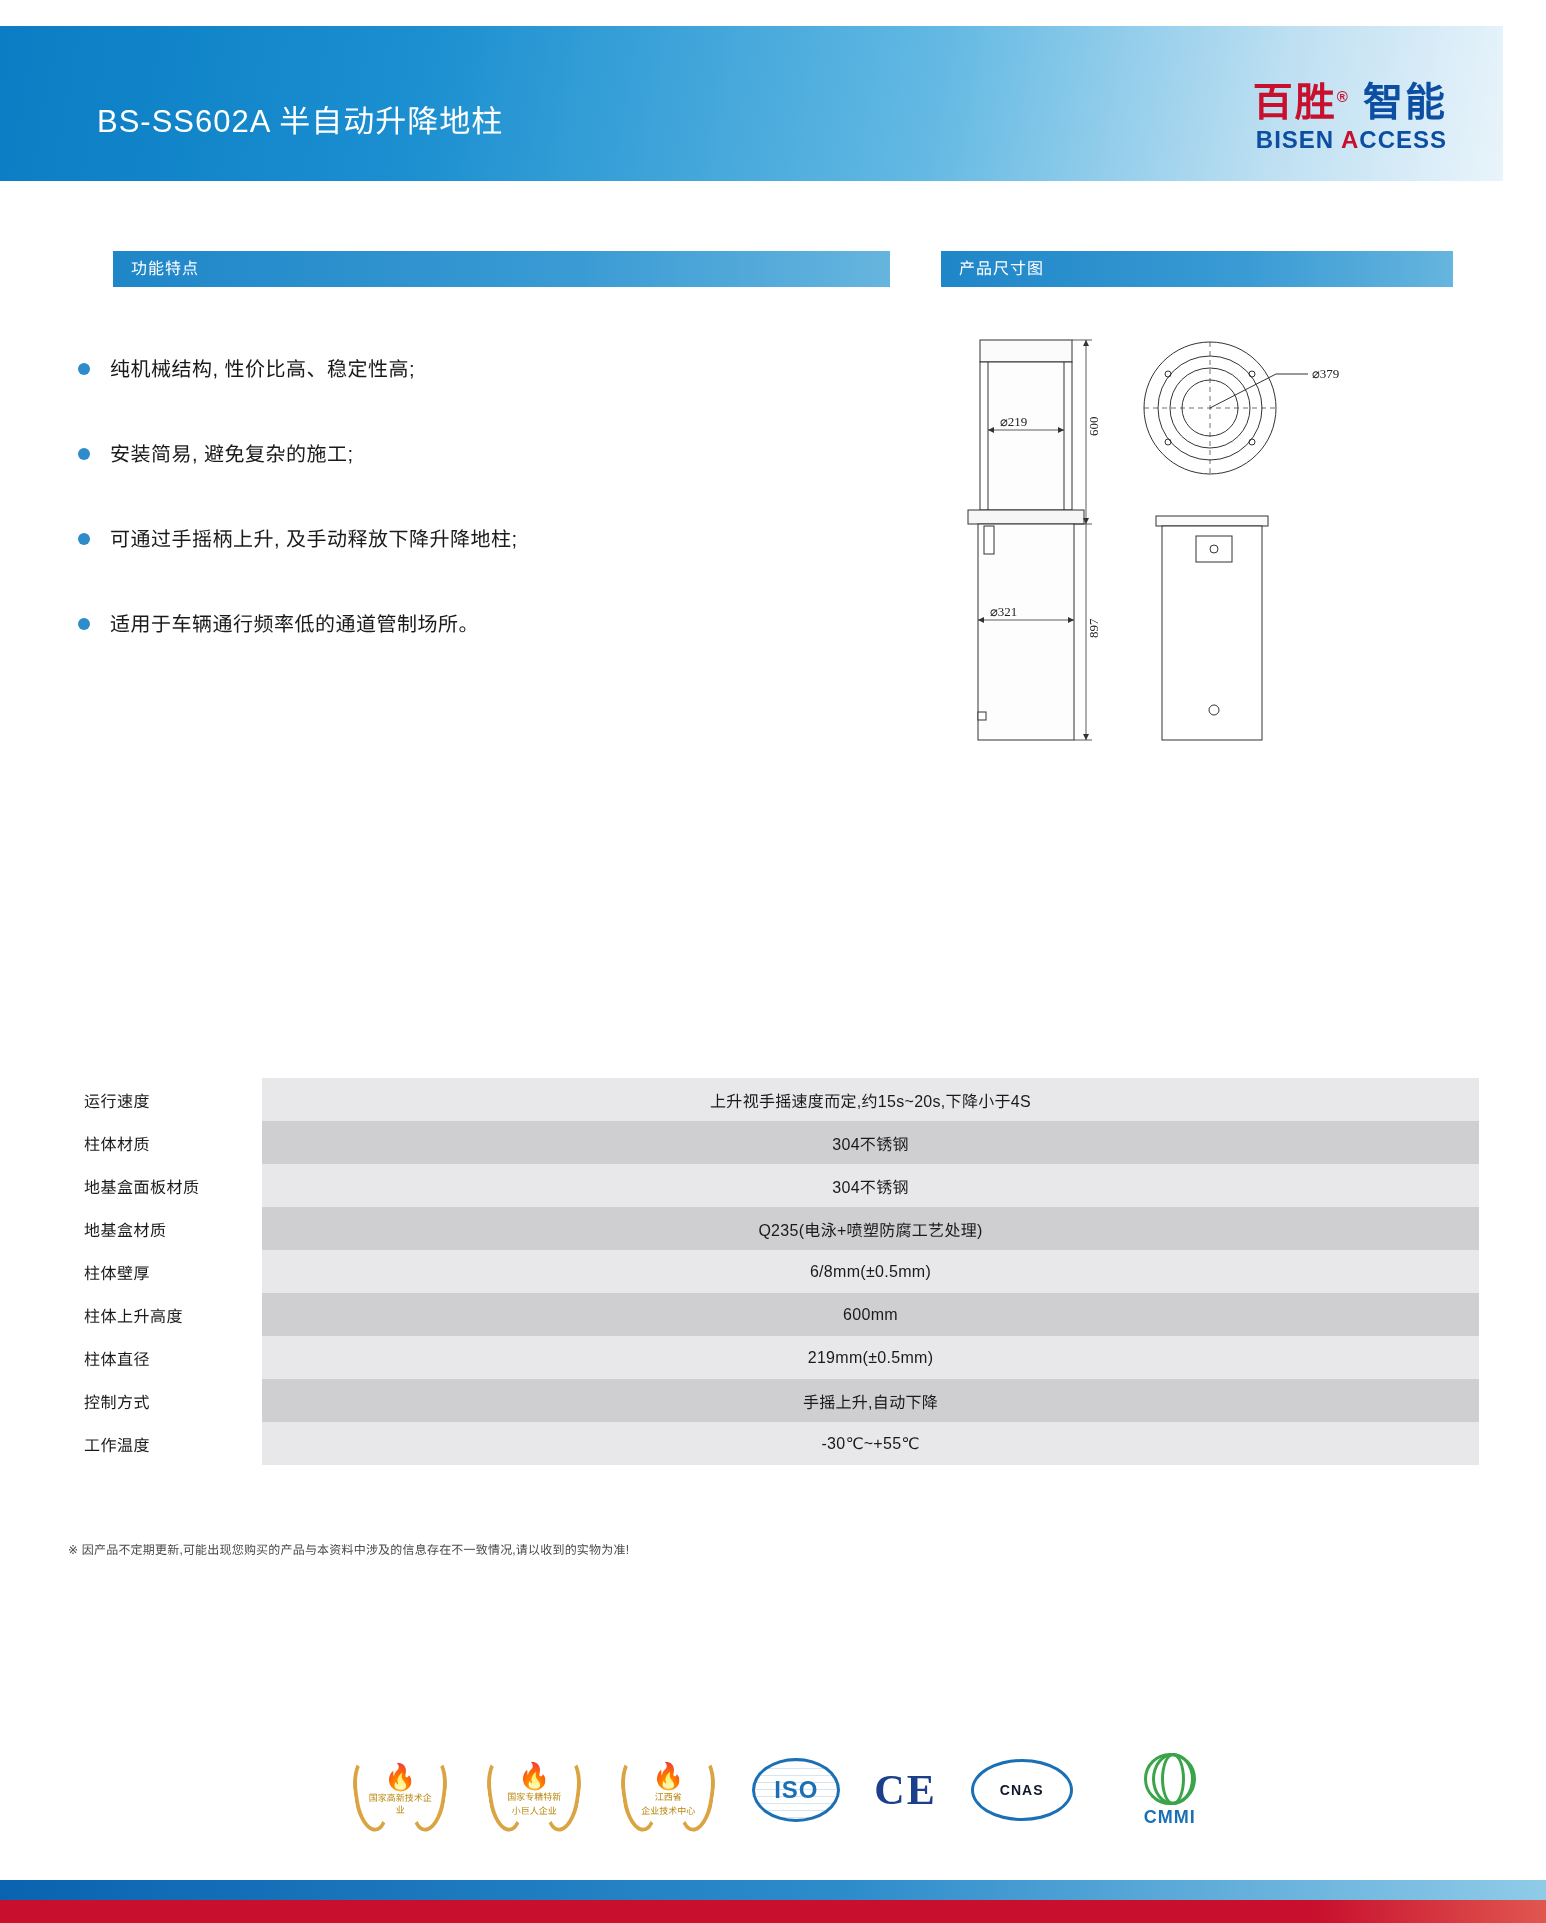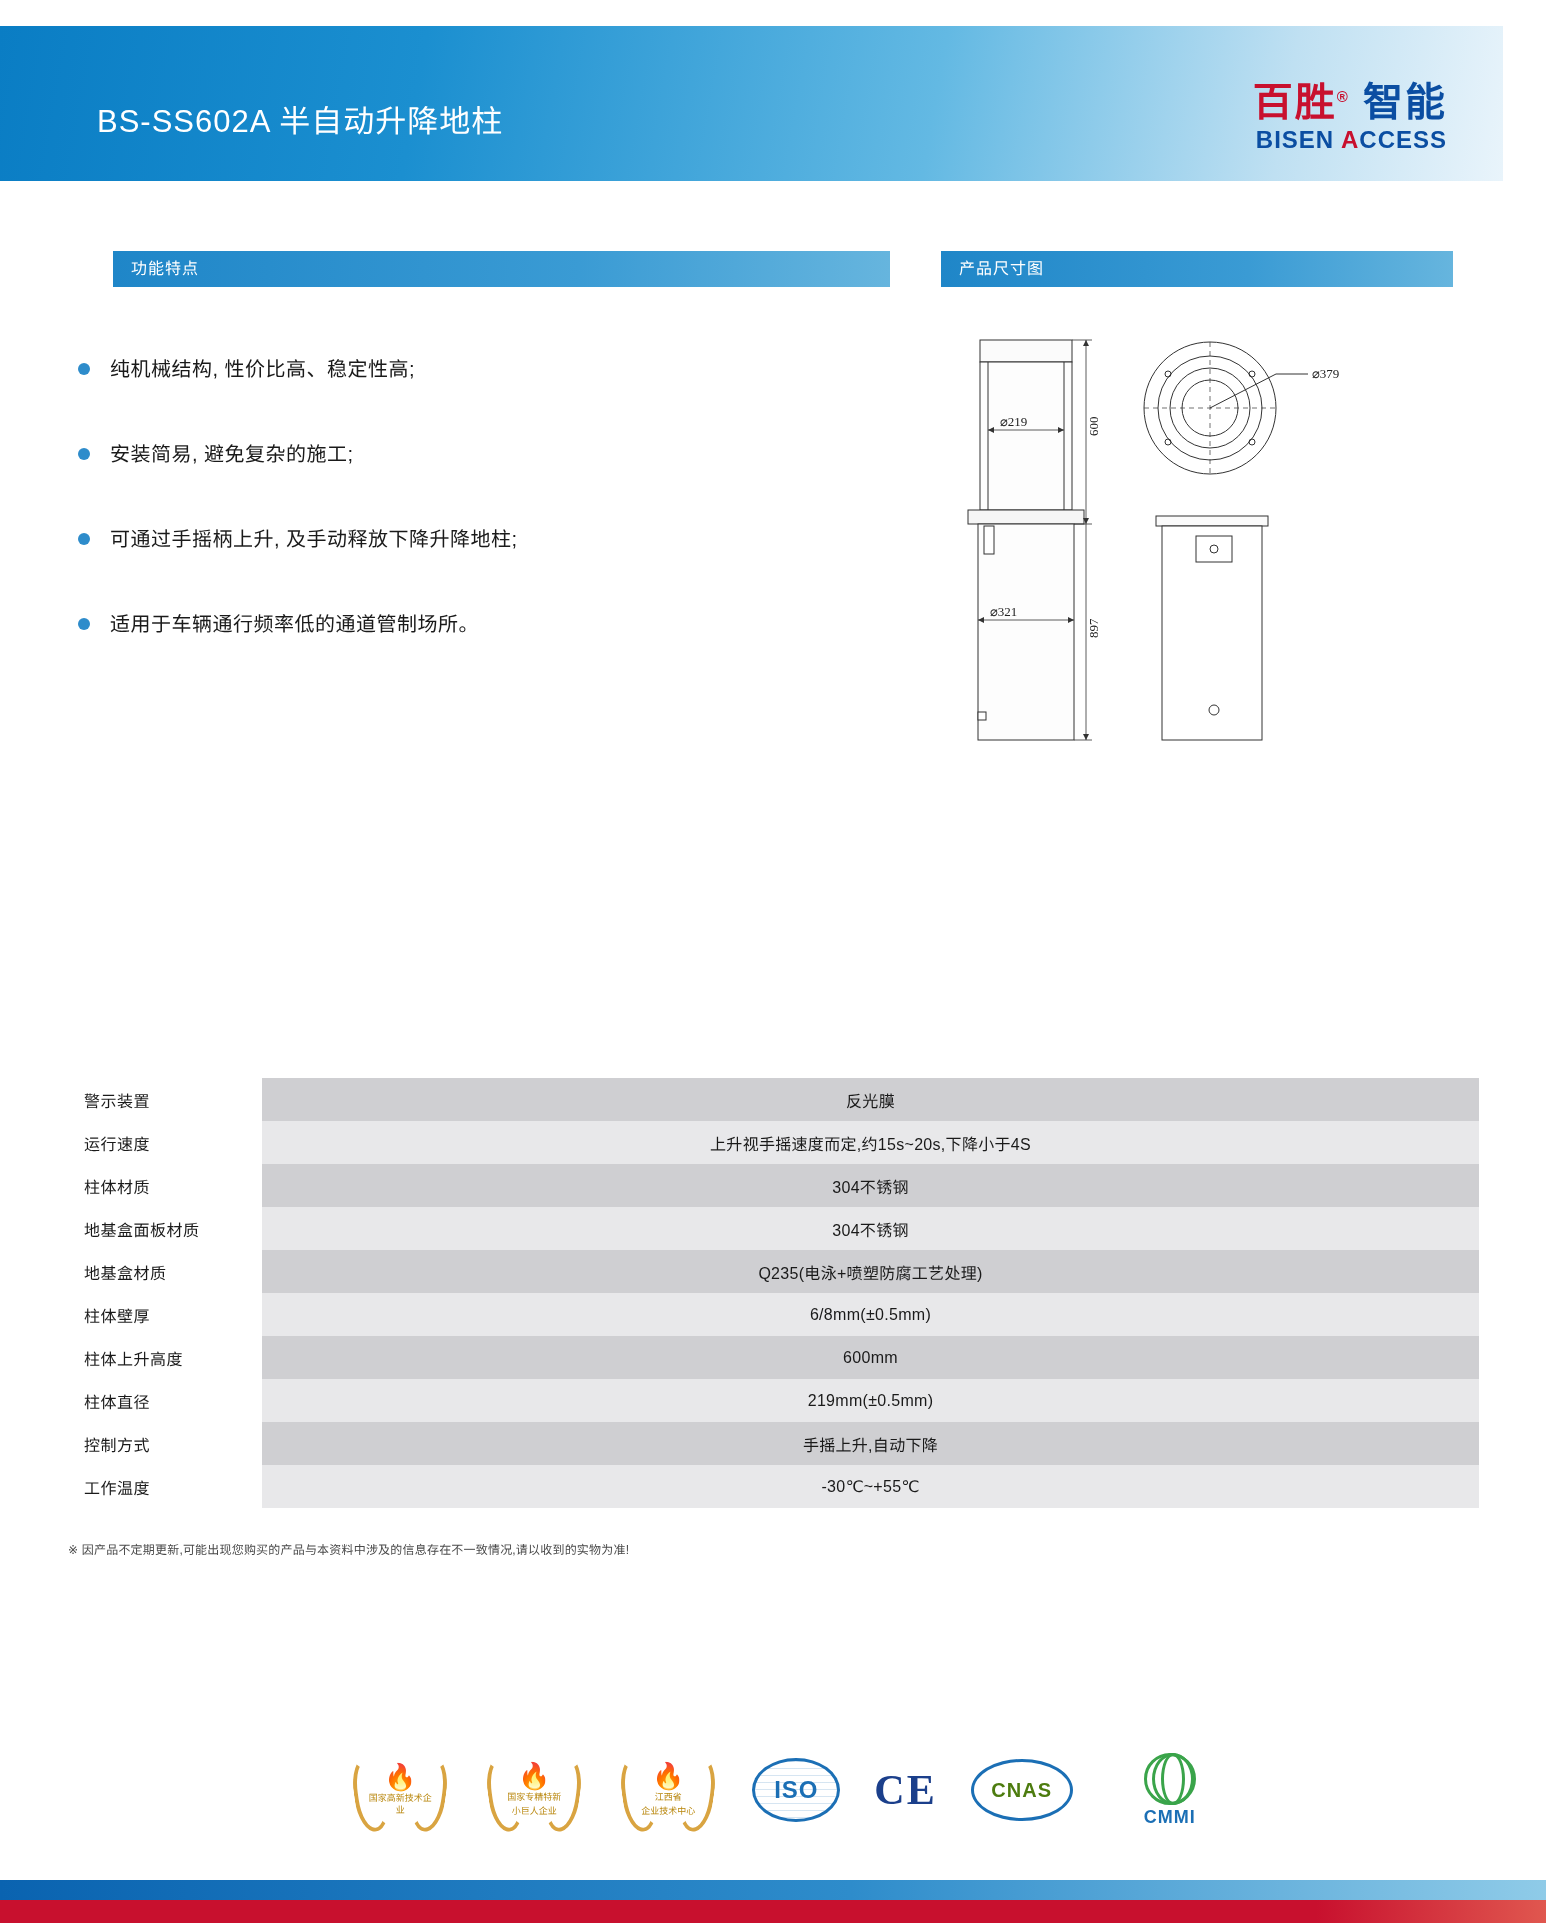--- a/index.html
+++ b/index.html
@@ -248,22 +248,22 @@
     font-weight: 700;
     color: #1b3f8b;
     font-family: "Liberation Serif", serif;
     letter-spacing: 2px;
   }
   .cnas-badge {
     width: 96px;
     height: 56px;
     border: 3px solid #1b6fb5;
     border-radius: 50%;
-    color: #4d7c0f;
-    font-size: 20px;
+    color: #0f172a;
+    font-size: 14px;
     font-weight: 700;
     display: flex;
     align-items: center;
     justify-content: center;
     letter-spacing: 1px;
   }
   .cmmi {
     text-align: left;
     color: #1b6fb5;
     margin-left: 37px;
@@ -414,24 +414,20 @@
         <rect x="202" y="196" width="100" height="214" fill="#ffffff"></rect>
         <rect x="236" y="206" width="36" height="26"></rect>
         <circle cx="254" cy="219" r="4"></circle>
         <circle cx="254" cy="380" r="5"></circle>
       </g>
     </svg>
   </div>
 
   <table class="spec-table">
     <tbody>
-      <tr class="odd">
-        <td class="k">警示装置</td>
-        <td class="v">反光膜</td>
-      </tr>
       <tr class="even">
         <td class="k">运行速度</td>
         <td class="v">上升视手摇速度而定,约15s~20s,下降小于4S</td>
       </tr>
       <tr class="odd">
         <td class="k">柱体材质</td>
         <td class="v">304不锈钢</td>
       </tr>
       <tr class="even">
         <td class="k">地基盒面板材质</td>

